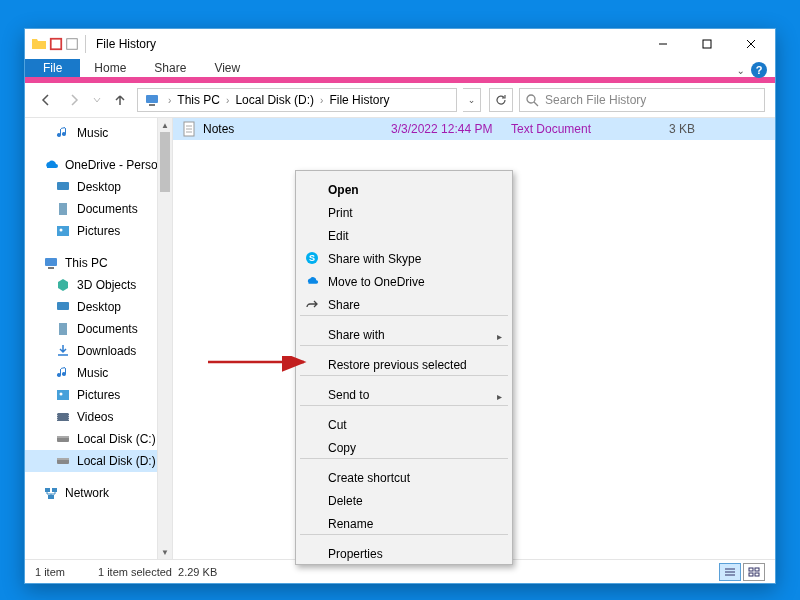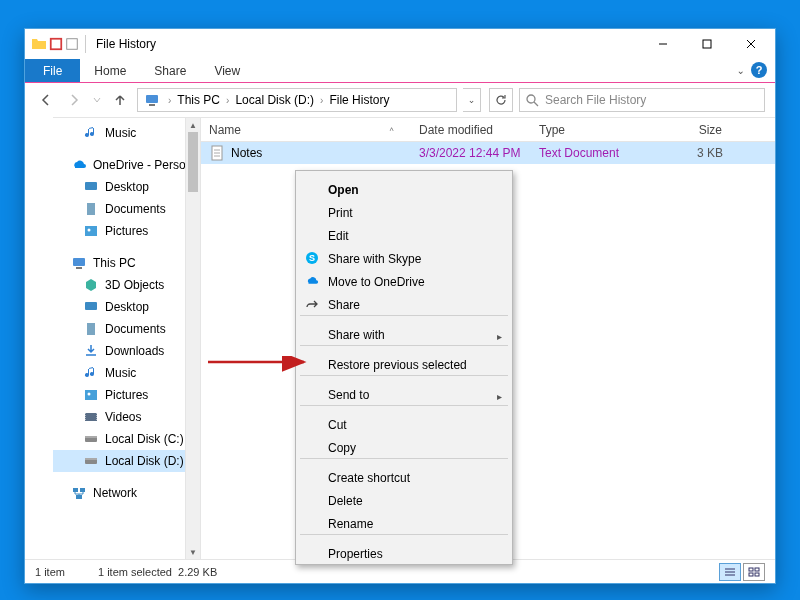--- a/index.html
+++ b/index.html
@@ -6,36 +6,36 @@
   body { background: #0b88e6; width: 800px; height: 600px; overflow: hidden; position: relative; }
   .window { position: absolute; top: 28px; left: 24px; width: 752px; height: 556px; background: #fff; border: 1px solid #4fa3df; box-shadow: 0 6px 20px rgba(0,0,0,0.3); display: flex; flex-direction: column; }
   .titlebar { height: 30px; display: flex; align-items: center; padding: 0 2px 0 6px; background: #fff; }
   .titlebar .ticons { display: flex; gap: 2px; align-items: center; }
   .titlebar .foldericon { width: 16px; height: 16px; }
   .titlebar .sep { width: 1px; height: 18px; background: #ccc; margin: 0 4px; }
   .titlebar .title { font-size: 12px; margin-left: 6px; color: #000; }
   .titlebar .spacer { flex: 1; }
   .winbtn { width: 44px; height: 30px; display: flex; align-items: center; justify-content: center; }
   .winbtn svg { width: 10px; height: 10px; }
-  .ribbon-tabs { height: 24px; display: flex; align-items: stretch; border-bottom: 1px solid #ec4899; position: relative; }
+  .ribbon-tabs { height: 24px; display: flex; align-items: stretch; border-bottom: 6px solid #ec4899; position: relative; }
   .ribbon-tabs .filetab { background: #1979ca; color: #fff; font-size: 12px; padding: 0 18px; display: flex; align-items: center; }
   .ribbon-tabs .tab { font-size: 12px; padding: 0 14px; display: flex; align-items: center; color: #333; }
   .ribbon-tabs .help { position: absolute; right: 8px; top: 3px; width: 16px; height: 16px; border-radius: 50%; background: #1979ca; color: #fff; font-size: 11px; display: flex; align-items: center; justify-content: center; font-weight: bold; }
   .ribbon-tabs .chev { position: absolute; right: 30px; top: 6px; font-size: 10px; color: #555; }
   .navrow { height: 34px; display: flex; align-items: center; padding: 4px 10px; gap: 6px; }
   .navbtn { width: 22px; height: 22px; display: flex; align-items: center; justify-content: center; color: #555; }
   .navbtn.disabled { color: #bbb; }
   .breadcrumb { flex: 0 0 auto; width: 320px; height: 24px; border: 1px solid #ccc; display: flex; align-items: center; font-size: 12px; padding: 0 2px; }
   .breadcrumb .pc-icon { width: 16px; height: 16px; margin: 0 4px; }
   .breadcrumb .crumb { padding: 0 2px; color: #000; }
   .breadcrumb .gt { color: #888; padding: 0 4px; font-size: 10px; }
   .bc-drop { width: 18px; height: 24px; border: 1px solid #ccc; border-left: none; display: flex; align-items: center; justify-content: center; font-size: 9px; color: #555; }
   .refresh { width: 24px; height: 24px; border: 1px solid #ccc; display: flex; align-items: center; justify-content: center; margin-left: 2px; }
   .searchbox { flex: 1; height: 24px; border: 1px solid #ccc; display: flex; align-items: center; padding: 0 6px; margin-left: 0; font-size: 12px; color: #888; gap: 6px; }
-  .content { flex: 1; display: flex; border-top: 1px solid #e5e5e5; overflow: hidden; margin-left: 28px; }
+  .content { flex: 1; display: flex; border-top: 1px solid #e5e5e5; overflow: hidden; }
   .nav { width: 148px; border-right: 1px solid #e5e5e5; font-size: 12px; overflow-y: auto; padding-top: 4px; position: relative; }
   .nav-scrollbar { position: absolute; right: 0; top: 0; width: 15px; bottom: 0; background: #f0f0f0; border-left: 1px solid #e5e5e5; }
   .nav-scrollbar .thumb { position: absolute; top: 14px; left: 2px; right: 2px; height: 60px; background: #c1c1c1; }
   .nav-scrollbar .arr { position: absolute; left: 0; right: 0; height: 14px; display: flex; align-items: center; justify-content: center; font-size: 8px; color: #666; }
   .nav-scrollbar .arr.up { top: 0; } .nav-scrollbar .arr.dn { bottom: 0; }
   .nav-inner { padding-right: 15px; }
   .navitem { display: flex; align-items: center; gap: 6px; padding: 3px 4px 3px 18px; color: #000; white-space: nowrap; overflow: hidden; }
   .navitem.lvl1 { padding-left: 30px; }
   .navitem.sel { background: #cde8ff; }
   .navitem .nicon { width: 16px; height: 16px; flex-shrink: 0; }
@@ -277,29 +277,20 @@
           </div>
       </div>
       <div class="nav-scrollbar">
         <div class="arr up">▲</div>
         <div class="thumb"></div>
         <div class="arr dn">▼</div>
       </div>
     </div>
 
     <div class="filepane">
-      <div class="colhead">
-        <div class="col c-name">
-            <span>Name</span>
-            <span class="sort">˄</span>
-          </div>
-        <div class="col c-date">Date modified</div>
-        <div class="col c-type">Type</div>
-        <div class="col c-size">Size</div>
-      </div>
       <div class="filerow">
         <div class="c-name">
           <svg class="fileicon" viewBox="0 0 16 16">
               <rect x="3" y="1" width="10" height="14" fill="#fff" stroke="#999"></rect>
               <line x1="5" y1="5" x2="11" y2="5" stroke="#aaa"></line>
               <line x1="5" y1="8" x2="11" y2="8" stroke="#aaa"></line>
               <line x1="5" y1="11" x2="11" y2="11" stroke="#aaa"></line>
             </svg>
           <span>Notes</span>
         </div>

